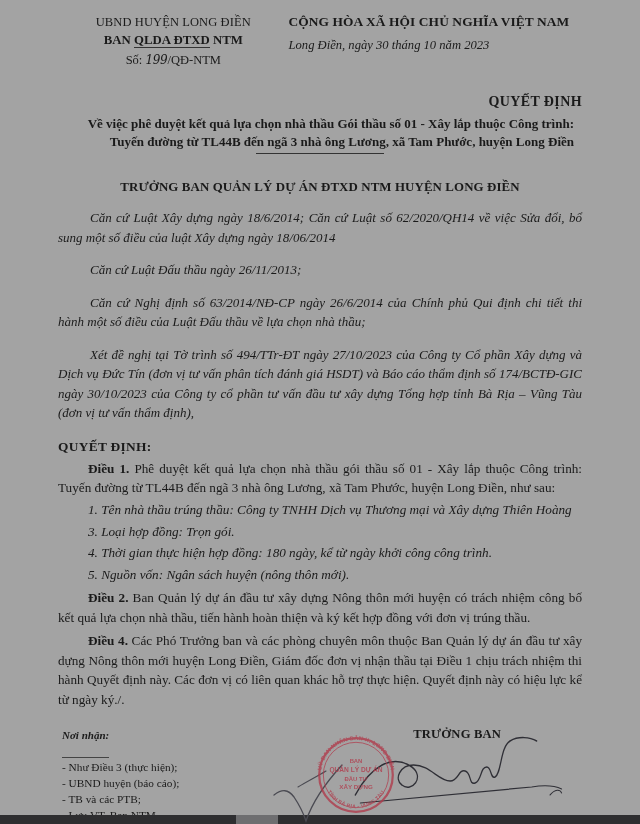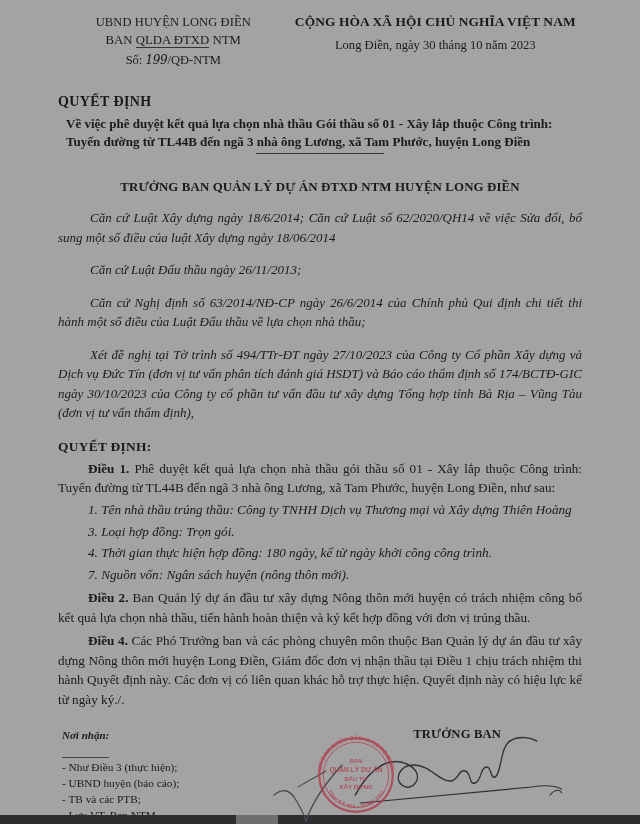--- a/index.html
+++ b/index.html
@@ -35,30 +35,29 @@
     align-items: flex-start;
     width: 100%;
   }
   .header-left {
     width: 44%;
     text-align: center;
     padding-top: 1px;
   }
   .header-right {
     width: 56%;
-    text-align: center;
   }
   .org-line1 {
     font-size: 12.5px;
     letter-spacing: .1px;
     line-height: 1.45;
     white-space: nowrap;
   }
   .org-line2 {
-    font-weight: normal;
+    font-weight: bold;
     font-size: 12.8px;
     line-height: 1.5;
     white-space: nowrap;
   }
   .org-line2 .ul {
     border-bottom: 1px solid #333;
     padding-bottom: 0px;
   }
   .so-line {
     font-size: 12.5px;
@@ -82,28 +81,29 @@
     line-height: 1.55;
   }
   .motto {
     font-weight: bold;
     font-size: 12.4px;
     border-bottom: 1px solid #333;
     padding-bottom: 1px;
     display: inline-block;
   }
   .place-date {
+    font-style: italic;
     font-size: 12.6px;
     margin-top: 7px;
     white-space: nowrap;
   }
 
   
   .title-block {
-    text-align: left;
+    text-align: right;
     margin-top: 20px;
   }
   .qd-word {
     font-weight: bold;
     font-size: 14px;
     letter-spacing: .4px;
     line-height: 1.5;
   }
   .title-sub {
     font-weight: bold;
@@ -296,21 +296,21 @@
     <div class="basis">Căn cứ Nghị định số 63/2014/NĐ-CP ngày 26/6/2014 của Chính phủ Qui định chi tiết thi hành một số điều của Luật Đấu thầu về lựa chọn nhà thầu;</div>
     <div class="basis">Xét đề nghị tại Tờ trình số 494/TTr-ĐT ngày 27/10/2023 của Công ty Cổ phần Xây dựng và Dịch vụ Đức Tín (đơn vị tư vấn phân tích đánh giá HSDT) và Báo cáo thẩm định số 174/BCTĐ-GIC ngày 30/10/2023 của Công ty cổ phần tư vấn đầu tư xây dựng Tổng hợp tỉnh Bà Rịa – Vũng Tàu (đơn vị tư vấn thẩm định),</div>
 
     <div class="decide-word">QUYẾT ĐỊNH:</div>
 
     <div class="article"><b>Điều 1.</b><span> Phê duyệt kết quả lựa chọn nhà thầu gói thầu số 01 - Xây lắp thuộc Công trình: Tuyến đường từ TL44B đến ngã 3 nhà ông Lương, xã Tam Phước, huyện Long Điền, như sau:</span></div>
 
     <div class="sub-item">1. Tên nhà thầu trúng thầu: Công ty TNHH Dịch vụ Thương mại và Xây dựng Thiên Hoàng</div>
     <div class="sub-item">3. Loại hợp đồng: Trọn gói.</div>
     <div class="sub-item">4. Thời gian thực hiện hợp đồng: 180 ngày, kể từ ngày khởi công công trình.</div>
-    <div class="sub-item">7. Nguồn vốn: Ngân sách huyện (nông thôn mới).</div>
+    <div class="sub-item">5. Nguồn vốn: Ngân sách huyện (nông thôn mới).</div>
 
     <div class="article"><b>Điều 2.</b><span> Ban Quản lý dự án đầu tư xây dựng Nông thôn mới huyện có trách nhiệm công bố kết quả lựa chọn nhà thầu, tiến hành hoàn thiện và ký kết hợp đồng với đơn vị trúng thầu.</span></div>
 
     <div class="article"><b>Điều 4.</b><span> Các Phó Trưởng ban và các phòng chuyên môn thuộc Ban Quản lý dự án đầu tư xây dựng Nông thôn mới huyện Long Điền, Giám đốc đơn vị nhận thầu tại Điều 1 chịu trách nhiệm thi hành Quyết định này. Các đơn vị có liên quan khác hỗ trợ thực hiện. Quyết định này có hiệu lực kể từ ngày ký./.</span></div>
 
     <div class="footer">
 
       <div class="recipients">
         <div class="recipients-title">Nơi nhận:</div>
         <ul>

